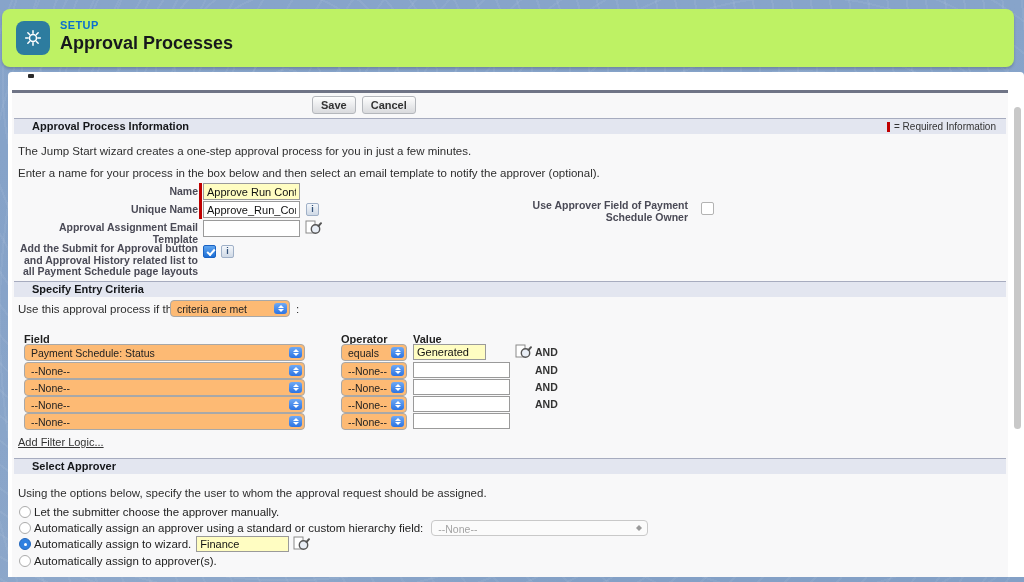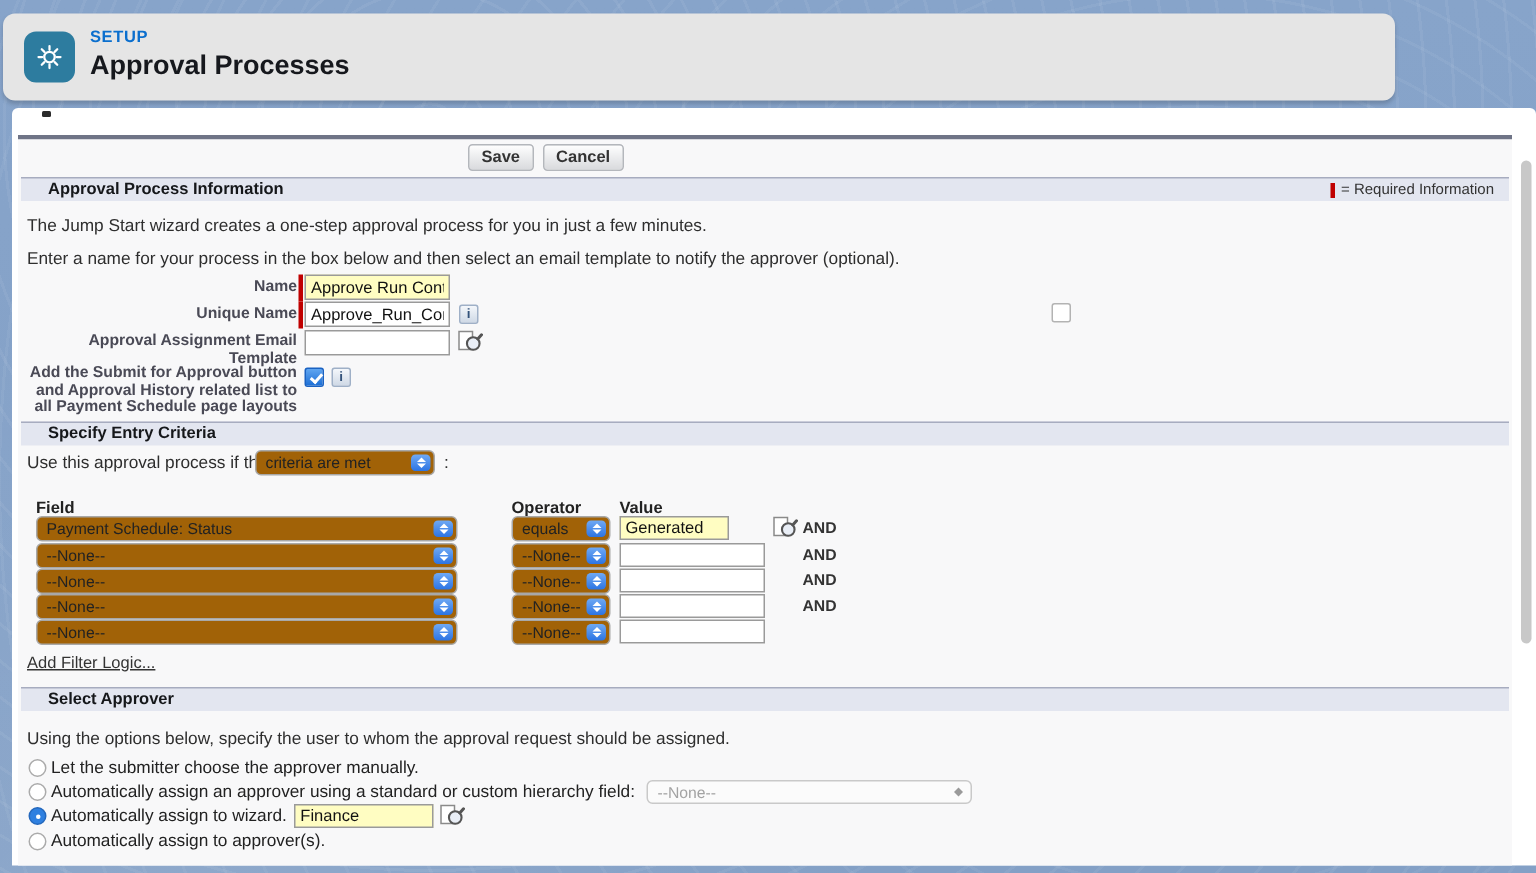--- a/index.html
+++ b/index.html
@@ -8,22 +8,22 @@
     font-family:"Liberation Sans", sans-serif;
     position:relative;
     background:
       radial-gradient(circle at 12% 115%, rgba(255,255,255,.10), transparent 42%),
       repeating-radial-gradient(circle at 28% 15%, transparent 0 17px, rgba(255,255,255,.06) 17px 19px),
       repeating-radial-gradient(circle at 78% 55%, transparent 0 23px, rgba(255,255,255,.05) 23px 25px),
       linear-gradient(#87a4ca,#83a0c6);
   }
   
   .header-card {
-    position:absolute; left:2px; top:9px; width:928px; height:58px;
-    background:#e5e5e5; border-radius:8px; box-shadow:0 2px 3px rgba(0,0,0,.18);
+    position:absolute; left:2px; top:9px; width:1012px; height:58px;
+    background:#bef264; border-radius:8px; box-shadow:0 2px 3px rgba(0,0,0,.18);
   }
   .gear-box { position:absolute; left:14px; top:12px; width:34px; height:34px; border-radius:8px; background:#2d7c9f; display:flex; align-items:center; justify-content:center; }
   .eyebrow { position:absolute; left:58px; top:10px; font-size:11px; font-weight:600; letter-spacing:.4px; color:#0b6fce; }
   .page-title { position:absolute; left:58px; top:24px; font-size:18px; font-weight:700; color:#16181d; }
   
   .panel { position:absolute; left:8px; top:72px; width:1016px; height:505px; background:#fff; border-radius:4px 4px 0 0; }
   .cut-text { position:absolute; left:20px; top:2px; width:6px; height:4px; background:#2b2b2b; border-radius:1px; }
   .block-border { position:absolute; left:4px; top:18px; width:996px; height:3px; background:#6f7486; }
   .block-bg { position:absolute; left:4px; top:21px; width:996px; height:484px; background:#f8f8f9; }
   
@@ -45,21 +45,21 @@
   
   .flabel { position:absolute; left:10px; width:180px; text-align:right; font-size:10.5px; font-weight:700; color:#4a4a56; line-height:11.5px; }
   .rlabel { position:absolute; left:492px; width:188px; text-align:right; font-size:10.5px; font-weight:700; color:#4a4a56; line-height:11.5px; }
   .reqmark { position:absolute; width:3px; height:18px; background:#c00000; }
   input.txt {
     position:absolute; height:17px; border:1px solid #9a9a9a; background:#fff;
     font-family:"Liberation Sans", sans-serif; font-size:11px; color:#111; padding:0 3px;
   }
   input.txt.yellow { background:#fffdc2; }
   
-  .sel { position:absolute; background:#a16207; border:1px solid #a8a8a8; border-radius:4px; height:17px; overflow:hidden; }
+  .sel { position:absolute; background:#fdba74; border:1px solid #a8a8a8; border-radius:4px; height:17px; overflow:hidden; }
   .sel .txt { position:absolute; left:6px; top:1.5px; font-size:10.5px; color:#222; white-space:nowrap; }
   .sel .stepper { position:absolute; right:2px; top:2px; bottom:2px; width:13px; border-radius:3px; background:linear-gradient(#6fa9f4,#2c74e3); }
   .sel .stepper::before { content:""; position:absolute; top:2px; left:50%; transform:translateX(-50%); border:3px solid transparent; border-top:0; border-bottom:3.5px solid #fff; }
   .sel .stepper::after  { content:""; position:absolute; bottom:2px; left:50%; transform:translateX(-50%); border:3px solid transparent; border-bottom:0; border-top:3.5px solid #fff; }
   .sel.disabled { background:#fbfbfb; border-color:#c9c9c9; }
   .sel.disabled .txt { color:#a3a3a3; }
   .sel.disabled .stepper { background:none; }
   .sel.disabled .stepper::before { border-bottom-color:#9a9a9a; }
   .sel.disabled .stepper::after  { border-top-color:#9a9a9a; }
   
@@ -139,20 +139,21 @@
       <rect x="1" y="1" width="9" height="12" fill="#fff" stroke="#8a8a8a"></rect>
       <circle cx="10.5" cy="9" r="4.2" fill="#e9eef6" stroke="#555" stroke-width="1.4"></circle>
       <path d="M13.5 6 L16 3.2" stroke="#555" stroke-width="2" stroke-linecap="round"></path>
     </svg>
   </div>
 
   <div class="flabel" style="top:171px;">Add the Submit for Approval button and Approval History related list to all Payment Schedule page layouts</div>
   <div class="cb on" style="left:195px; top:173px;"></div>
   <div class="info-ic" style="left:213px; top:173px;">i</div>
 
+  <div class="rlabel" style="top:128px;">Use Approver Field of Payment Schedule Owner</div>
   <div class="cb" style="left:693px; top:130px;"></div>
 
   <div class="sec-bar" style="top:209px;">
     <span>Specify Entry Criteria</span>
   </div>
 
   <div class="para" style="top:231px;">Use this approval process if the following</div>
   <div class="sel" style="left:162px; top:228px; width:120px;">
     <span class="txt">criteria are met</span>
     <span class="stepper"></span>

